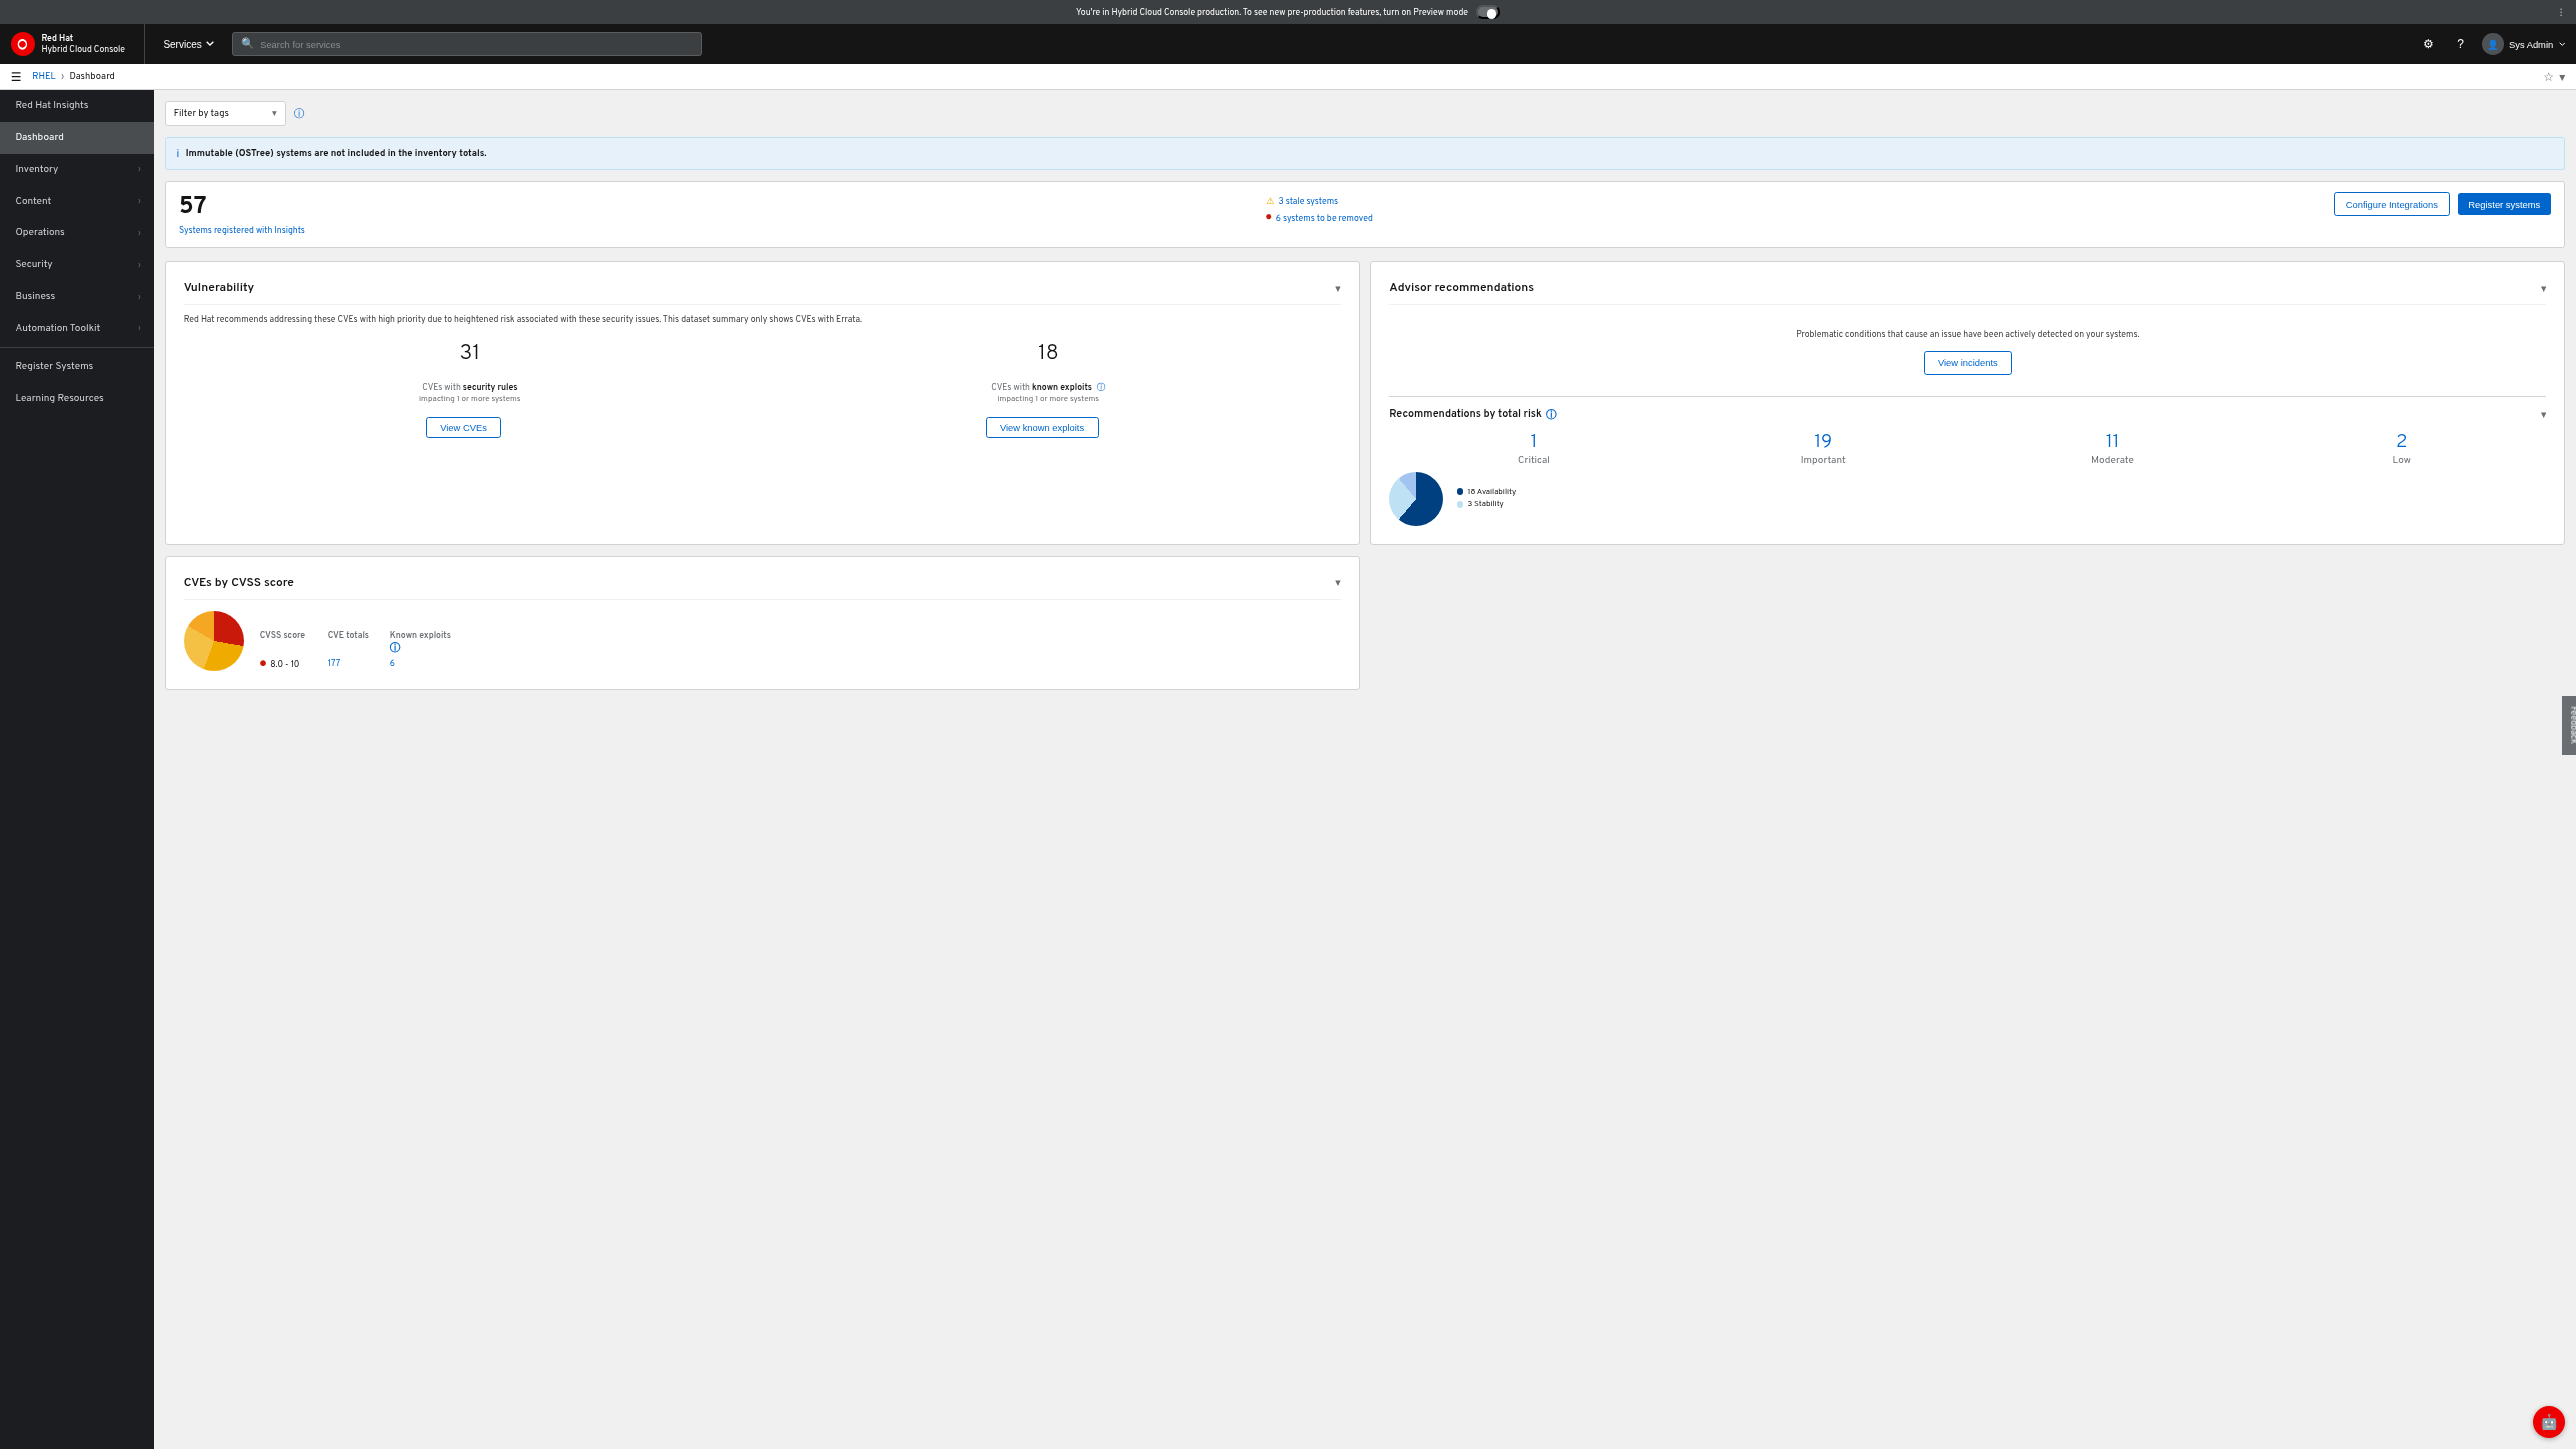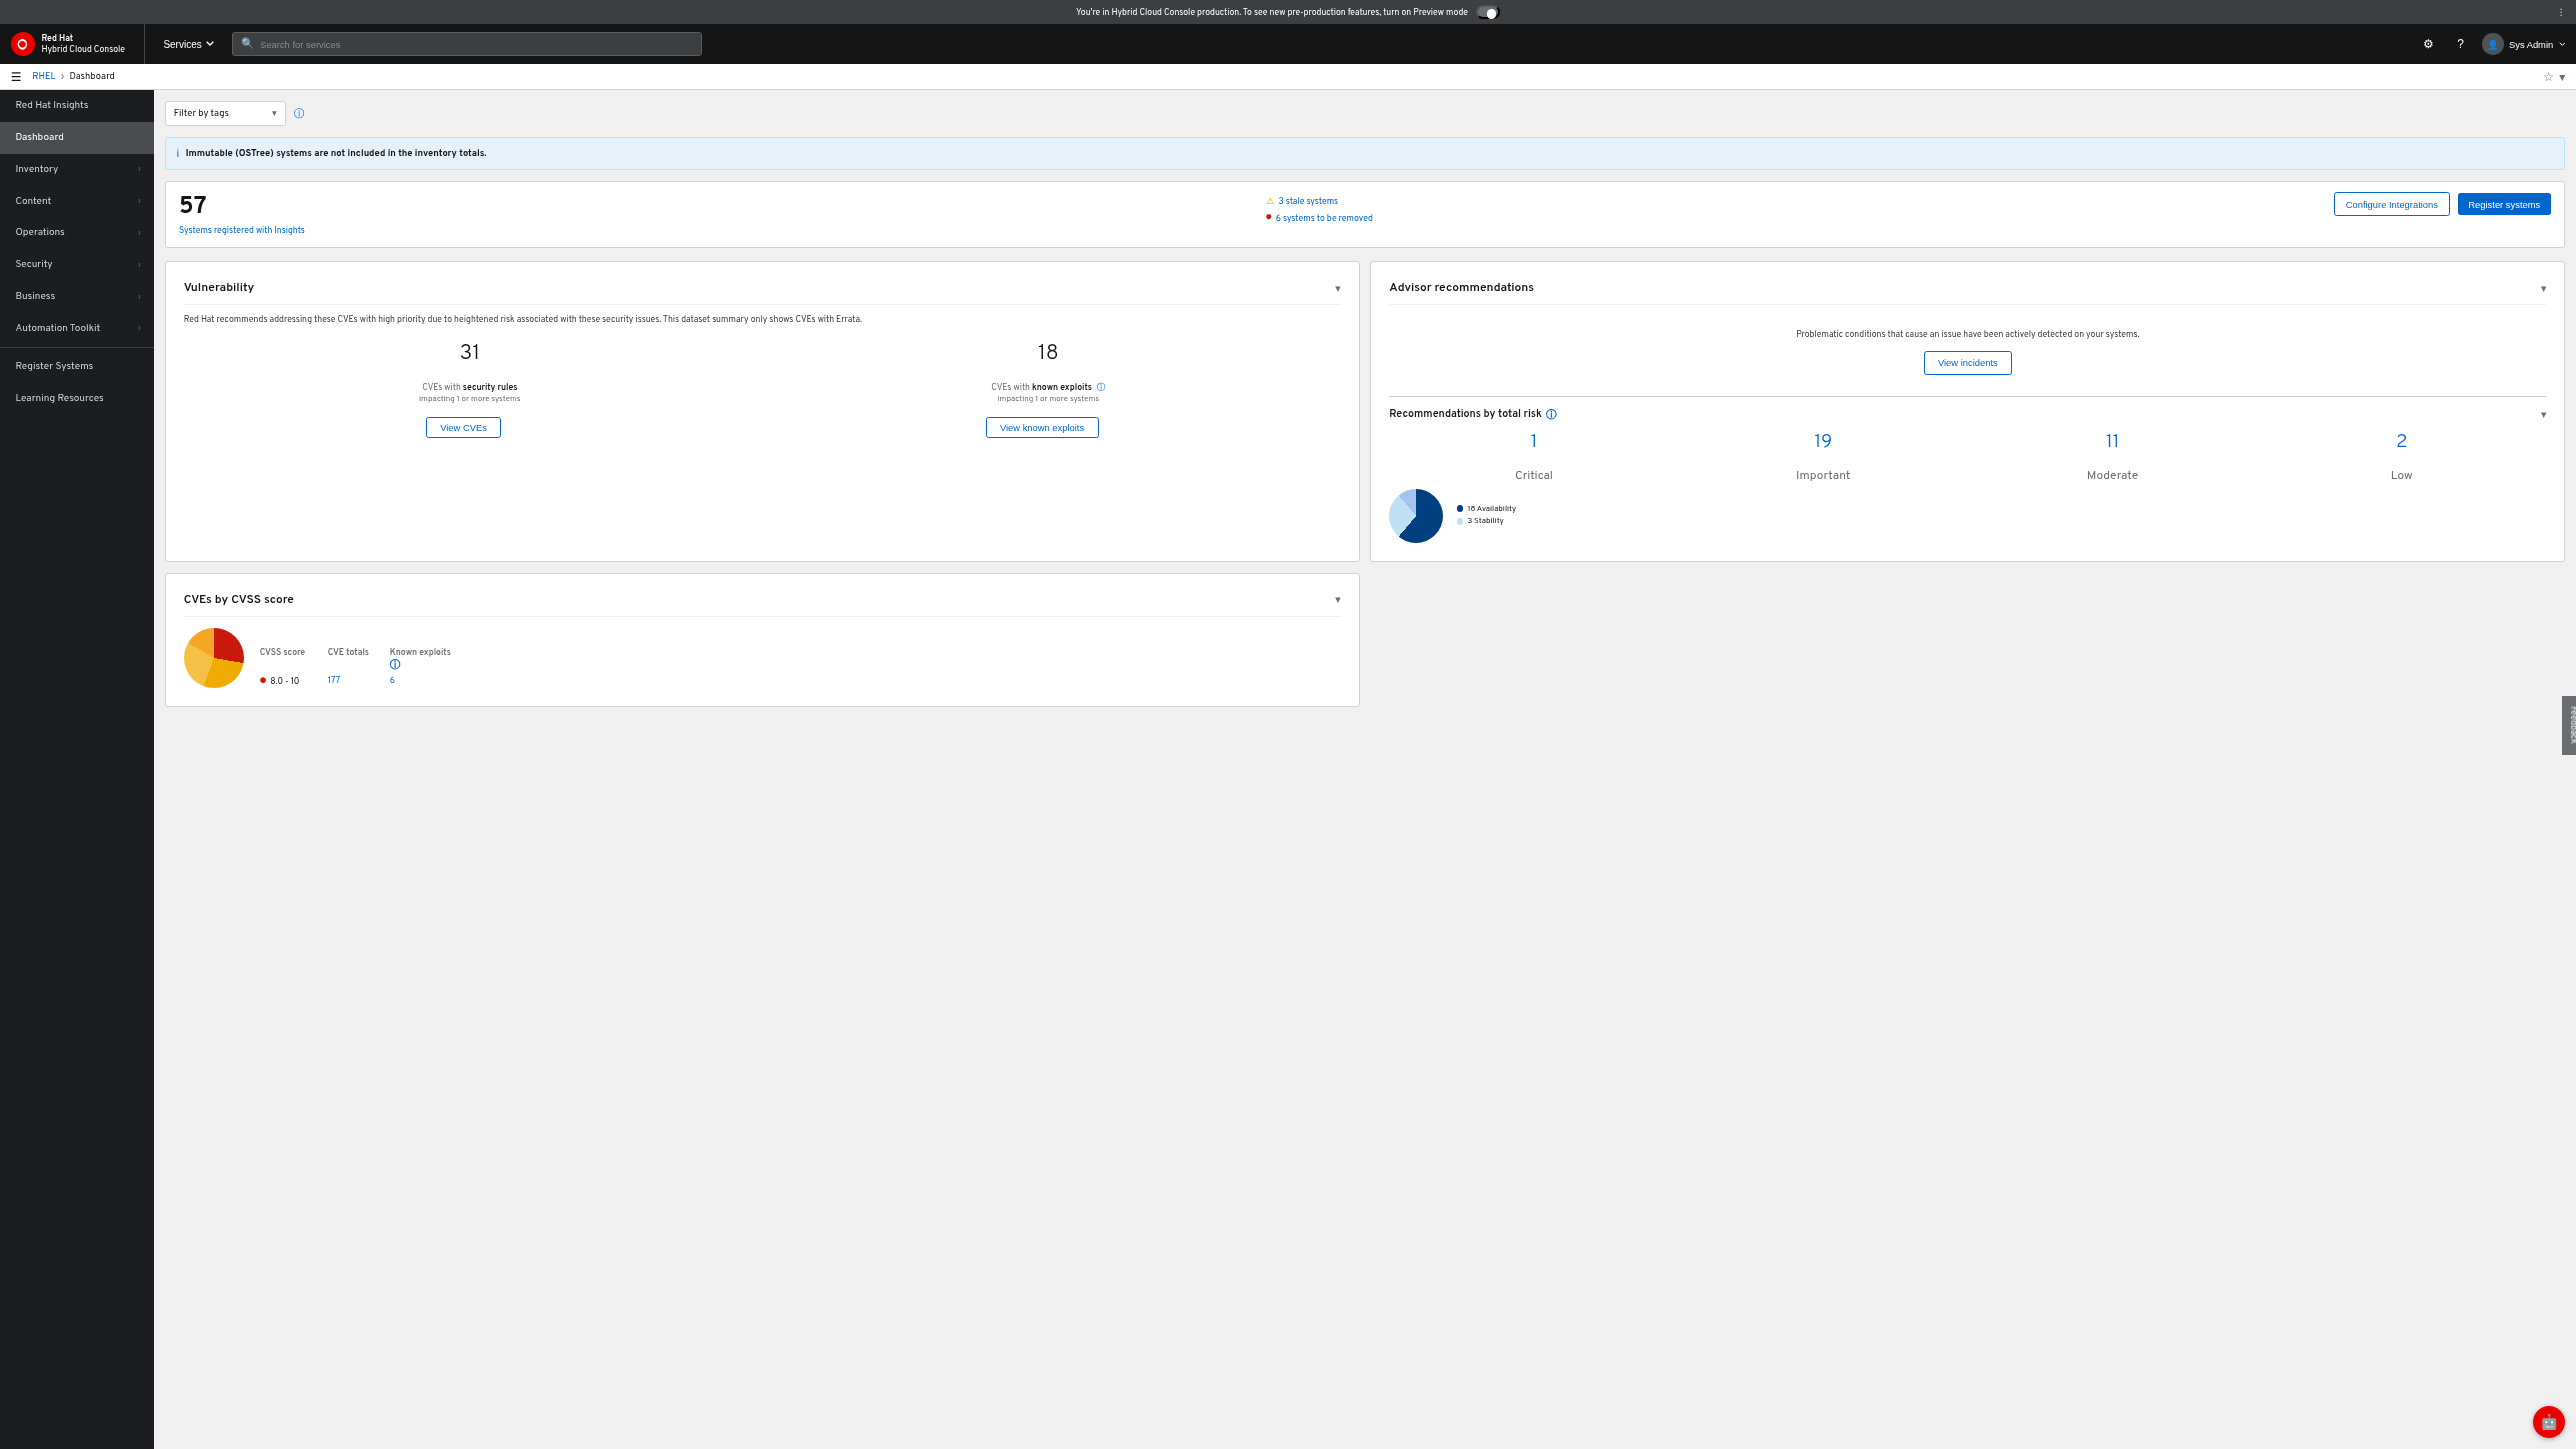--- a/index.html
+++ b/index.html
@@ -229,21 +229,21 @@
       border: 0.7px solid #0066cc; color: #0066cc; background: #fff;
       padding: 5.4px 13.4px; border-radius: 2.7px; cursor: pointer; font-size: 9.4px;
     }
 
     .divider { border: none; border-top: 0.7px solid #d2d2d2; margin: 10.7px 0; }
 
     .risk-title { font-size: 10.7px; font-weight: 600; margin-bottom: 8px; display: flex; align-items: center; gap: 4px; }
     .risk-grid { display: grid; grid-template-columns: repeat(4, 1fr); text-align: center; }
     .risk-item { }
     .risk-num { font-size: 19px; font-weight: 300; color: #0066cc; cursor: pointer; }
-    .risk-label { font-size: 12px; color: #6a6e73; margin-top: 14px; }
+    .risk-label { font-size: 10px; color: #6a6e73; margin-top: 0; }
 
     .recs-title { font-size: 10.7px; font-weight: 600; margin: 10.7px 0 5.4px; }
 
     
     .recs-chart-area { display: flex; align-items: center; gap: 13.4px; margin-top: 5.4px; }
     .recs-pie {
       width: 54px; height: 54px; border-radius: 50%;
       background: conic-gradient(#004080 0deg 220deg, #bee1f4 220deg 320deg, #a3c4f0 320deg 360deg);
       flex-shrink: 0;
     }

